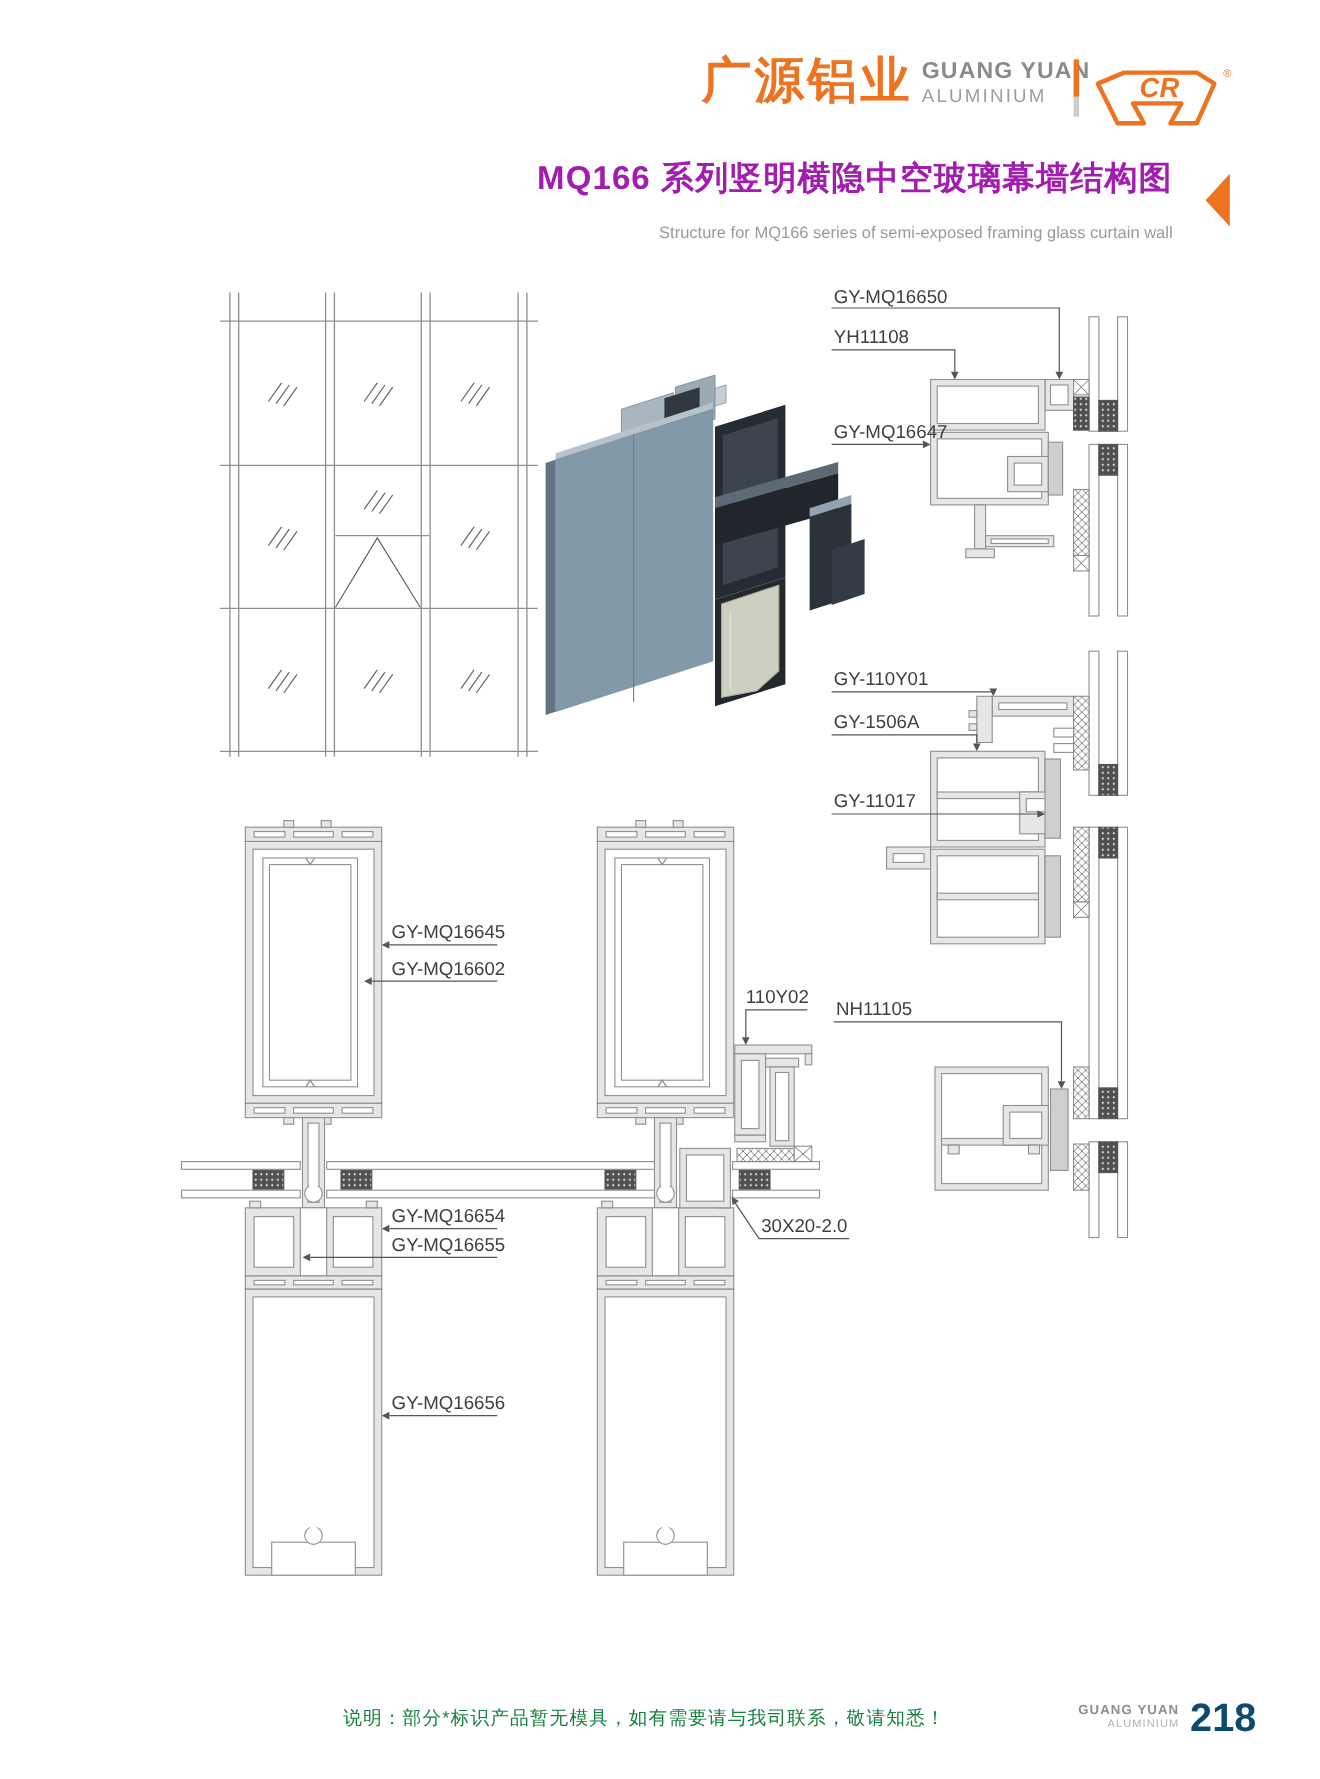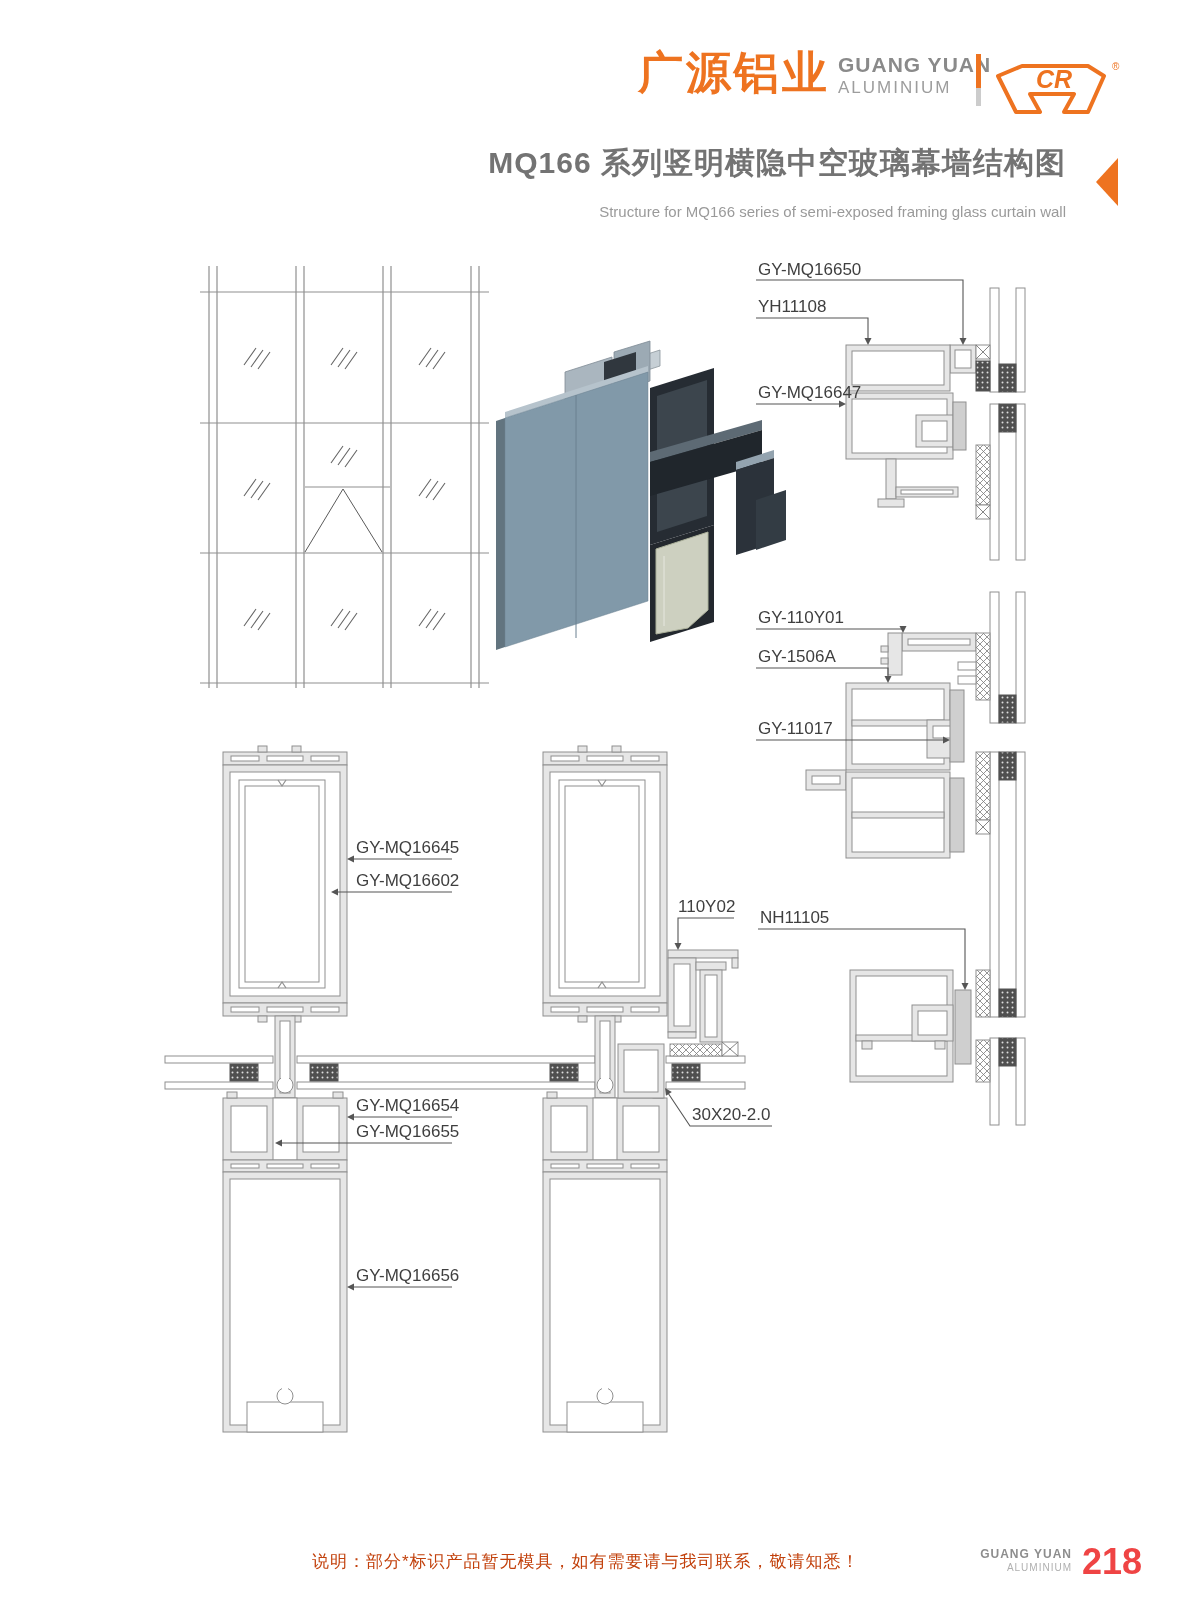--- a/index.html
+++ b/index.html
@@ -11,43 +11,43 @@
             letter-spacing:3px;line-height:1;}
   .brand-en{position:absolute;left:218px;top:6px;line-height:1;}
   .brand-en .l1{font-size:21px;font-weight:bold;color:#8a8a8a;letter-spacing:1px;}
   .brand-en .l2{font-size:17px;color:#9d9d9d;letter-spacing:2px;margin-top:4px;}
   .brand-divider{position:absolute;left:356px;top:6px;width:5px;height:54px;}
   .brand-divider .t{width:100%;height:34px;background:#EE7320;}
   .brand-divider .b{width:100%;height:18px;background:#cccccc;}
   .brand-mark{position:absolute;left:372px;top:12px;}
   
   .titleblock{position:absolute;top:146px;left:300px;width:766px;text-align:right;}
-  .title-cn{font-size:30px;font-weight:bold;color:#737373;letter-spacing:1px;line-height:1.1;}
+  .title-cn{font-size:30px;font-weight:bold;color:#a21caf;letter-spacing:1px;line-height:1.1;}
   .title-en{font-size:15px;color:#9a9a9a;margin-top:24px;}
   .title-arrow{position:absolute;top:158px;left:1096px;width:0;height:0;
                border-top:24px solid transparent;border-bottom:24px solid transparent;
                border-right:22px solid #EE7320;}
   
   .drawing{position:absolute;left:0;top:0;width:1200px;height:1617px;}
   .w{fill:#e6e6e6;stroke:#8f8f8f;stroke-width:1;}
   .h{fill:#ffffff;stroke:#8f8f8f;stroke-width:1;}
   .gp{fill:#cfcfcf;stroke:#8f8f8f;stroke-width:1;}
   .ln{stroke:#8f8f8f;stroke-width:1.2;fill:none;}
   .tn{stroke:#5a5a5a;stroke-width:1;fill:none;}
   .ht path{stroke:#666;stroke-width:1.1;fill:none;}
   .lbl{font-family:"Liberation Sans","DejaVu Sans",sans-serif;font-size:17px;fill:#3f3f3f;}
   .ldr{stroke:#555;stroke-width:1.1;fill:none;}
   .arw{fill:#555;stroke:none;}
   .xb line{stroke:#777;stroke-width:0.9;}
   
-  .footer-note{position:absolute;left:312px;top:1550px;font-size:17px;color:#c2410c;letter-spacing:1px;}
+  .footer-note{position:absolute;left:312px;top:1550px;font-size:17px;color:#15803d;letter-spacing:1px;}
   .footer-brand{position:absolute;right:128px;top:1548px;text-align:right;line-height:1;}
   .footer-brand .l1{font-size:12px;font-weight:bold;color:#8d8d8d;letter-spacing:1px;}
   .footer-brand .l2{font-size:10px;color:#b0b0b0;letter-spacing:1px;margin-top:3px;}
-  .footer-page{position:absolute;right:58px;top:1541px;font-size:36px;font-weight:bold;color:#ef4444;}
+  .footer-page{position:absolute;right:58px;top:1541px;font-size:36px;font-weight:bold;color:#0c4a6e;}
 </style>
 </head>
 <body>
 
 <div class="page">
 
   <div class="brand">
     <div class="brand-cn">广源铝业</div>
     <div class="brand-en">
       <div class="l1">GUANG YUAN</div>

